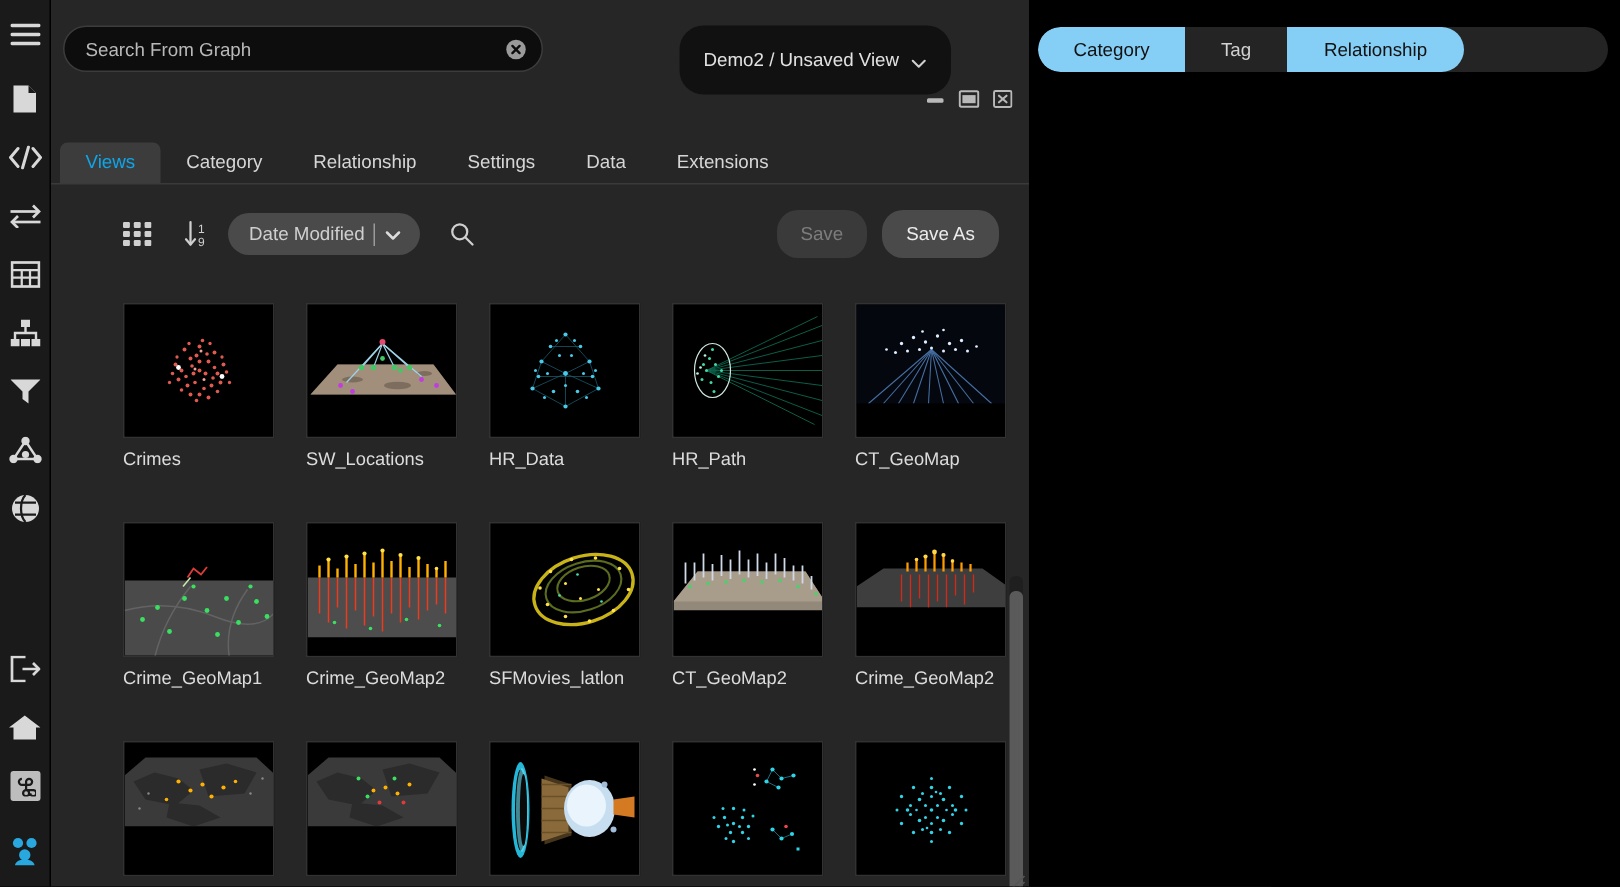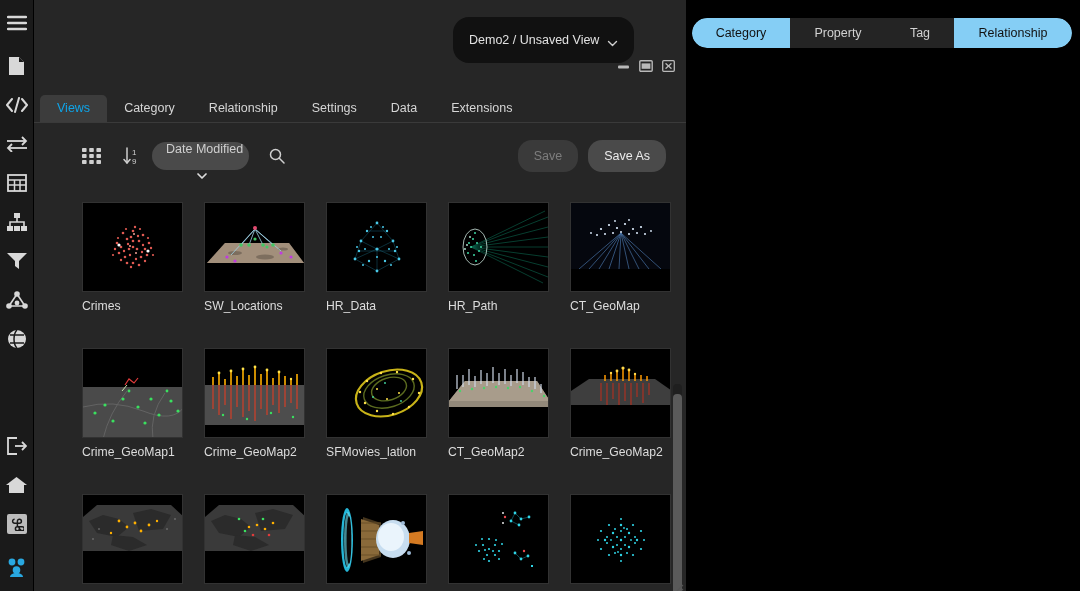--- a/index.html
+++ b/index.html
@@ -75,21 +75,21 @@
   
   .toolbar {
     position: absolute; left: 0; top: 123px; width: 652px; height: 66px;
     display: flex; align-items: center; padding: 0 20px 0 48px;
   }
   .tb-icon { color: #cfcfcf; display: flex; align-items: center; }
   .gridview-icon { margin-right: 22px; }
   .sortnum-icon { margin-right: 12px; }
   .sort-select {
     height: 28px; background: #4a4a4a; border-radius: 14px;
-    display: flex; align-items: center; padding: 0 6px 0 14px; gap: 6px; flex-direction: column;
+    display: flex; align-items: center; padding: 0 6px 0 14px; gap: 6px;
   }
   .sort-select-label { font-size: 12.5px; color: #cfcfcf; }
   .sort-sep { width: 1px; height: 15px; background: #9a9a9a; }
   .sort-caret { width: 12px; height: 12px; color: #dcdcdc; margin-right: 6px; }
   .tb-search { margin-left: 20px; color: #cfcfcf; }
   .tb-spacer { flex: 1 1 auto; }
   .btn {
     height: 28px; min-width: 58px; border-radius: 14px;
     display: flex; align-items: center; justify-content: center;
     font-size: 12.5px; padding: 16px 16px; margin-left: 10px;
@@ -293,20 +293,32 @@
             <path d="M10.5 16c4 0 6.5 1.8 6.5 4H4c0-2.2 2.5-4 6.5-4z"></path>
           </g>
         </svg>
     </div>
   </div>
 
   <div class="main">
 
     <div class="topbar">
 
+      <div class="search-box">
+        <span class="search-text">Search From Graph</span>
+        <span class="clear-icon">
+          <svg width="14" height="14" viewBox="0 0 14 14">
+              <circle cx="7" cy="7" r="6.5" fill="currentColor"></circle>
+              <g stroke="#0d0d0d" stroke-width="1.6" stroke-linecap="round">
+                <path d="M4.6 4.6l4.8 4.8"></path>
+                <path d="M9.4 4.6l-4.8 4.8"></path>
+              </g>
+            </svg>
+        </span>
+      </div>
 
       <div class="view-pill">
         <span class="view-pill-label">Demo2 / Unsaved View</span>
         <span class="chev">
           <svg width="11" height="11" viewBox="0 0 11 11">
               <path d="M1.5 3.5L5.5 7.5L9.5 3.5" stroke="currentColor" stroke-width="1.4" fill="none" stroke-linecap="round" stroke-linejoin="round"></path>
             </svg>
         </span>
       </div>
 
@@ -1046,19 +1058,18 @@
             </g>
           </svg>
       </div>
     </div>
   </div>
 
   <div class="right">
 
     <div class="seg">
       <div class="seg-item r0 on">Category</div>
-      <div class="seg-item r1">Property</div>
       <div class="seg-item r2">Tag</div>
       <div class="seg-item r3 on">Relationship</div>
     </div>
 
   </div>
 </div>
 
 </body></html>

